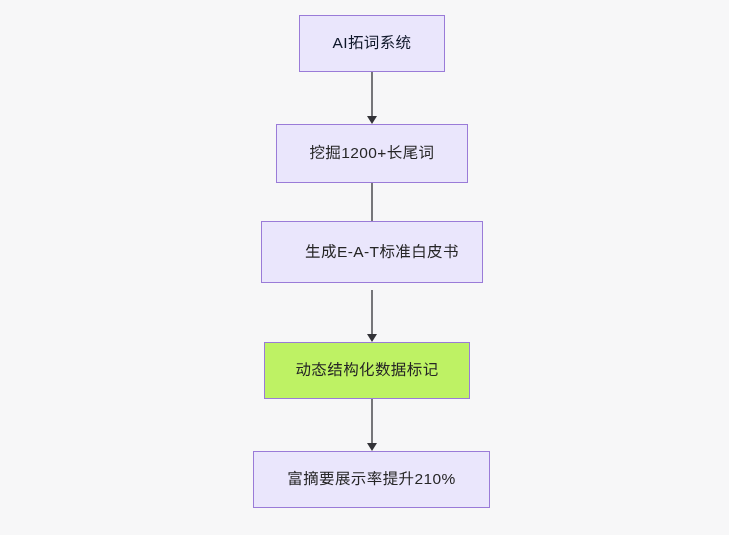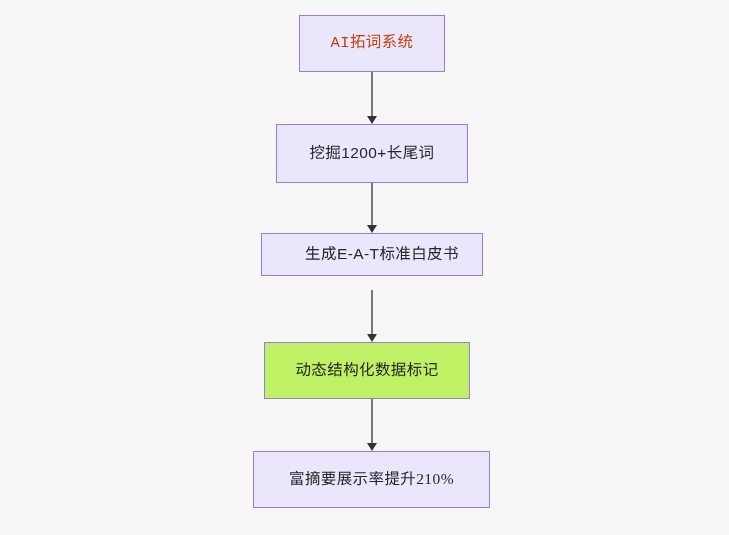--- a/index.html
+++ b/index.html
@@ -73,27 +73,27 @@
     </div>
     <div class="edge" style="left: 352px; top: 290px; width: 40px; height: 52px;">
       <div class="edge-line" style="height: 45px;"></div>
       <div class="edge-head" style="top: 44px;"></div>
     </div>
     <div class="edge" style="left: 352px; top: 399px; width: 40px; height: 52px;">
       <div class="edge-line" style="height: 45px;"></div>
       <div class="edge-head" style="top: 44px;"></div>
     </div>
     <div class="node" style="left: 299px; top: 15px; width: 146px; height: 57px; background: rgb(234, 230, 252); border-color: rgb(154, 123, 216);">
-      <span class="node-label" style="color: #c2410c; font-family: Liberation Mono, monospace;">AI拓词系统</span>
+      <span class="node-label" style="color: #0f172a;">AI拓词系统</span>
     </div>
     <div class="node" style="left: 276px; top: 124px; width: 192px; height: 59px; background: rgb(234, 230, 252); border-color: rgb(154, 123, 216);">
       <span class="node-label" style="color: rgb(38, 38, 38);">挖掘1200+长尾词</span>
     </div>
-    <div class="node" style="left: 261px; top: 233px; width: 222px; height: 43px; background: rgb(234, 230, 252); border-color: rgb(154, 123, 216); padding-left: 20px;">
+    <div class="node" style="left: 261px; top: 221px; width: 222px; height: 62px; background: rgb(234, 230, 252); border-color: rgb(154, 123, 216); padding-left: 20px;">
       <span class="node-label" style="color: rgb(38, 38, 38);">生成E-A-T标准白皮书</span>
     </div>
     <div class="node" style="left: 264px; top: 342px; width: 206px; height: 57px; background: #bef264; border-color: rgb(154, 123, 216);">
       <span class="node-label" style="color: rgb(38, 38, 38);">动态结构化数据标记</span>
     </div>
     <div class="node" style="left: 253px; top: 451px; width: 237px; height: 57px; background: rgb(234, 230, 252); border-color: rgb(154, 123, 216);">
-      <span class="node-label" style="color: rgb(38, 38, 38); font-family: Liberation Serif, serif;">富摘要展示率提升210%</span>
+      <span class="node-label" style="color: rgb(38, 38, 38);">富摘要展示率提升210%</span>
     </div>
   </div>
 
 </body></html>

